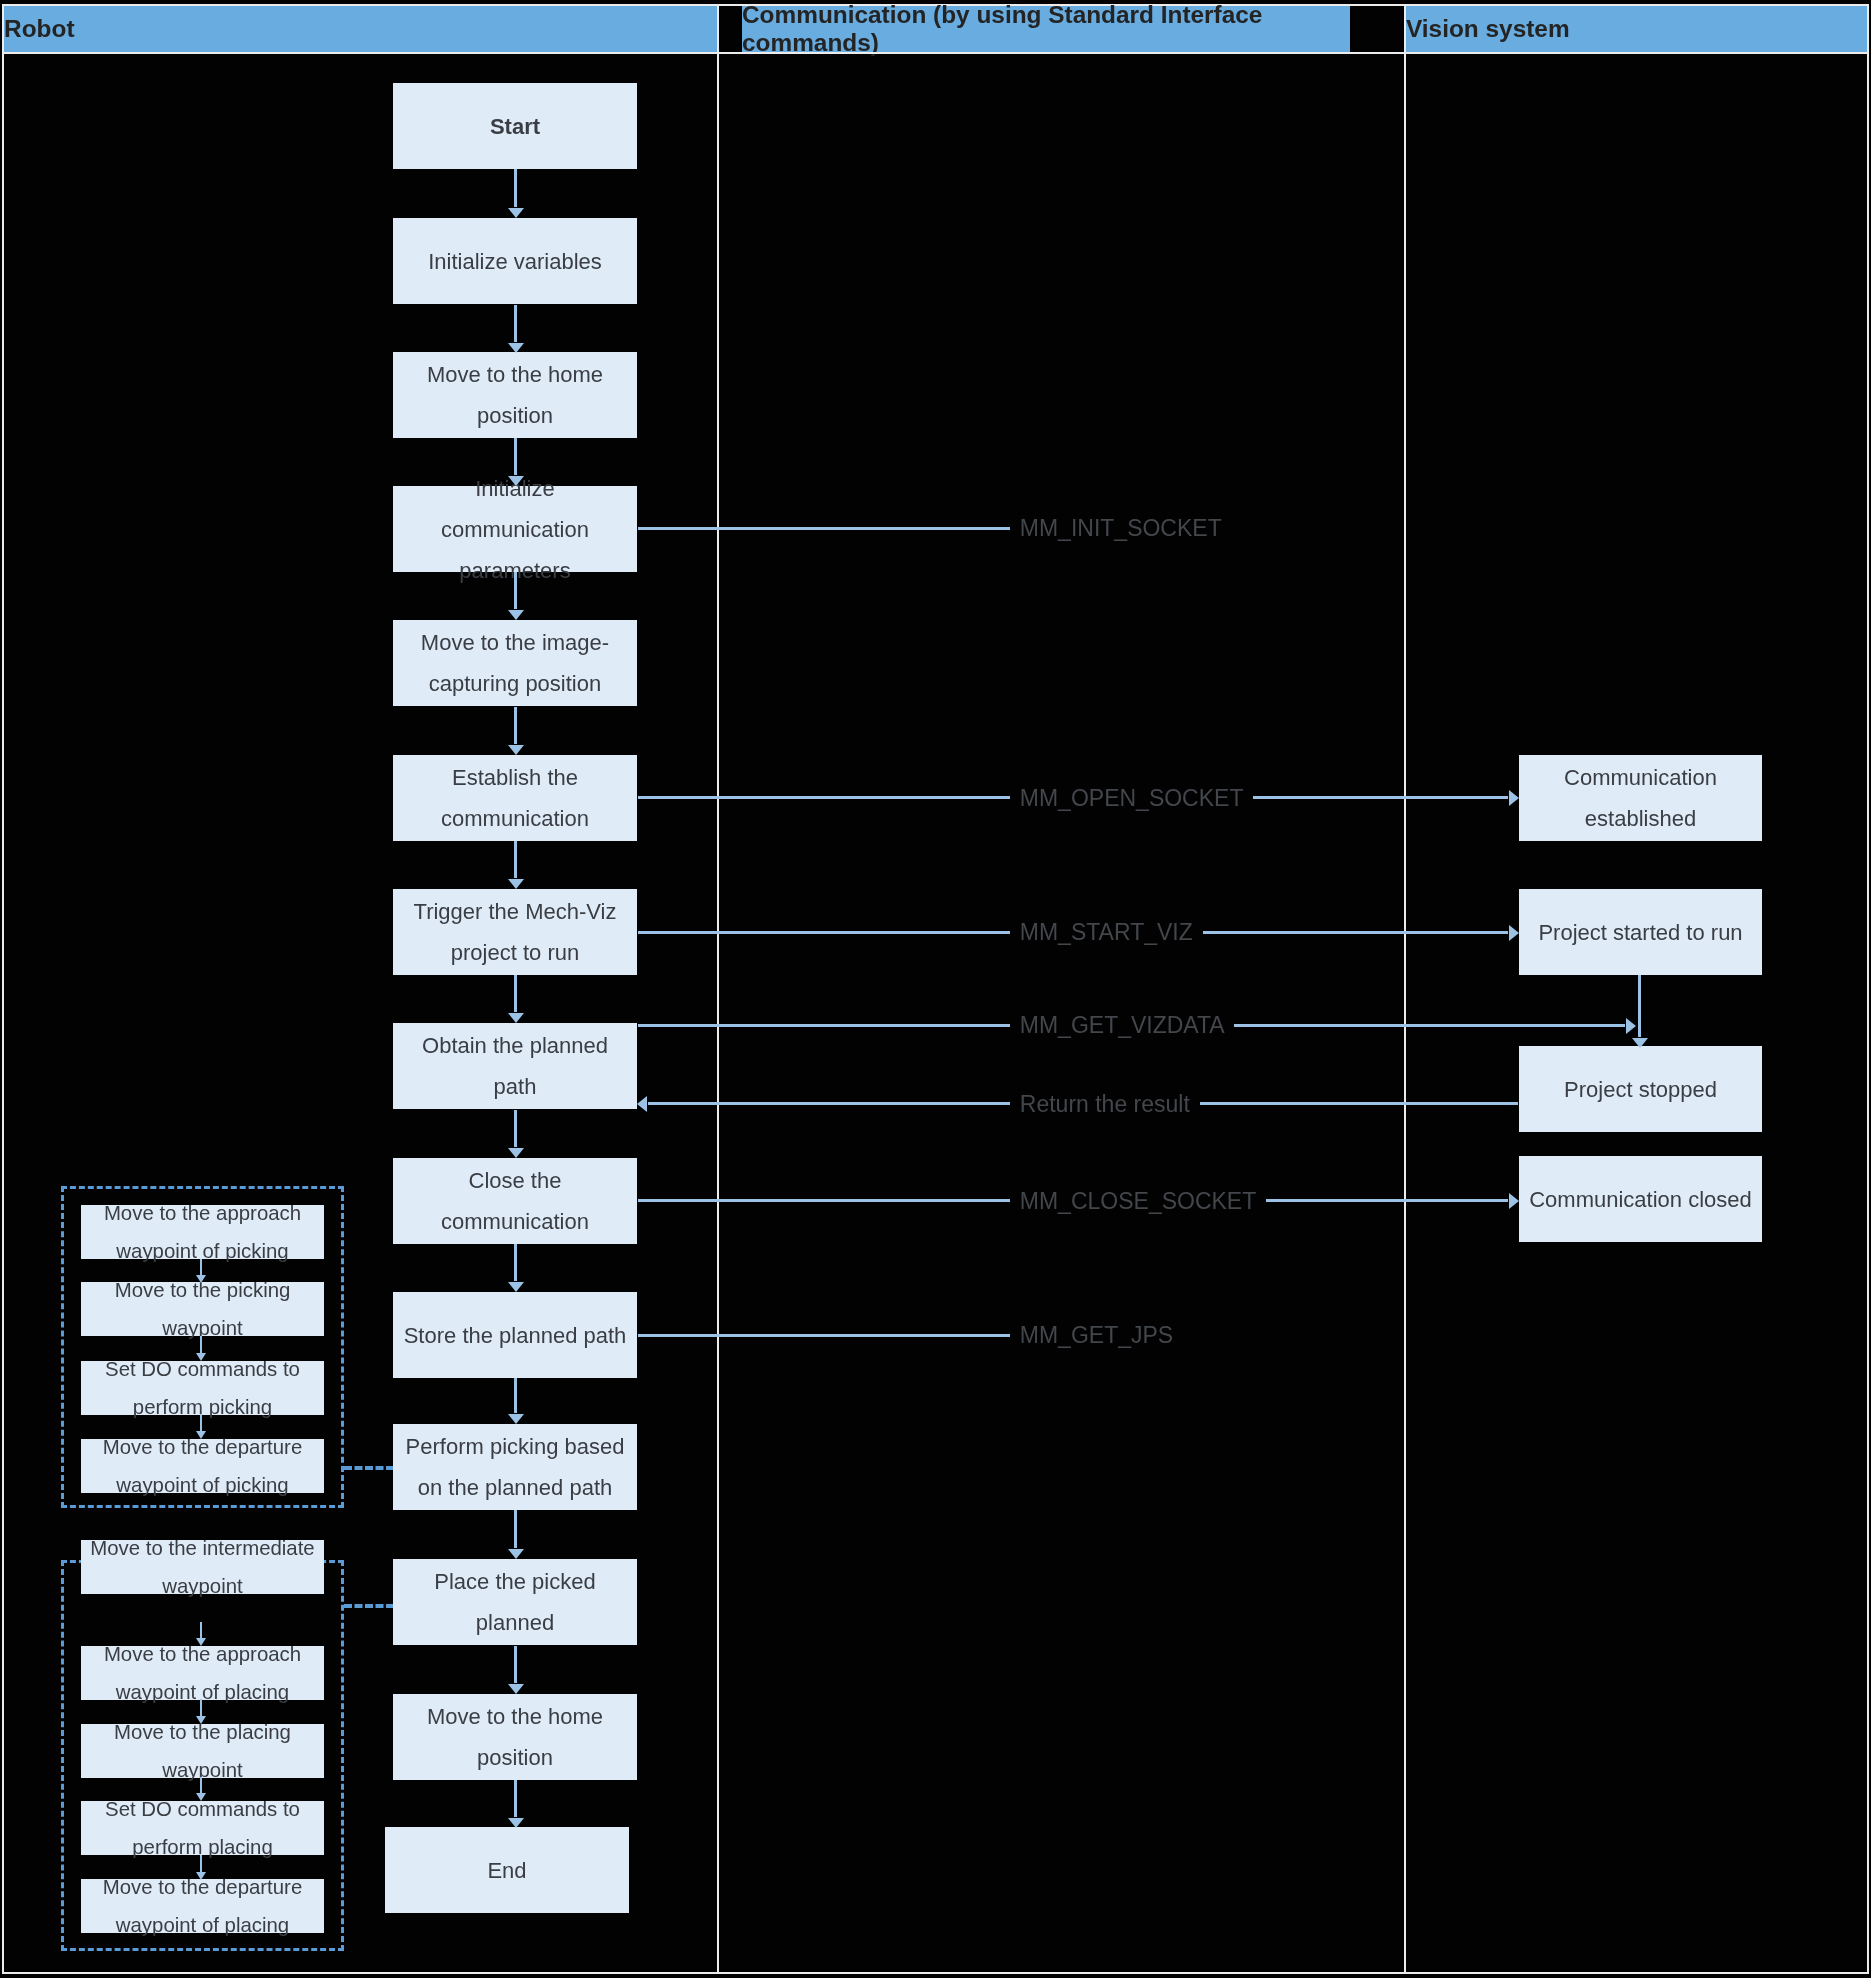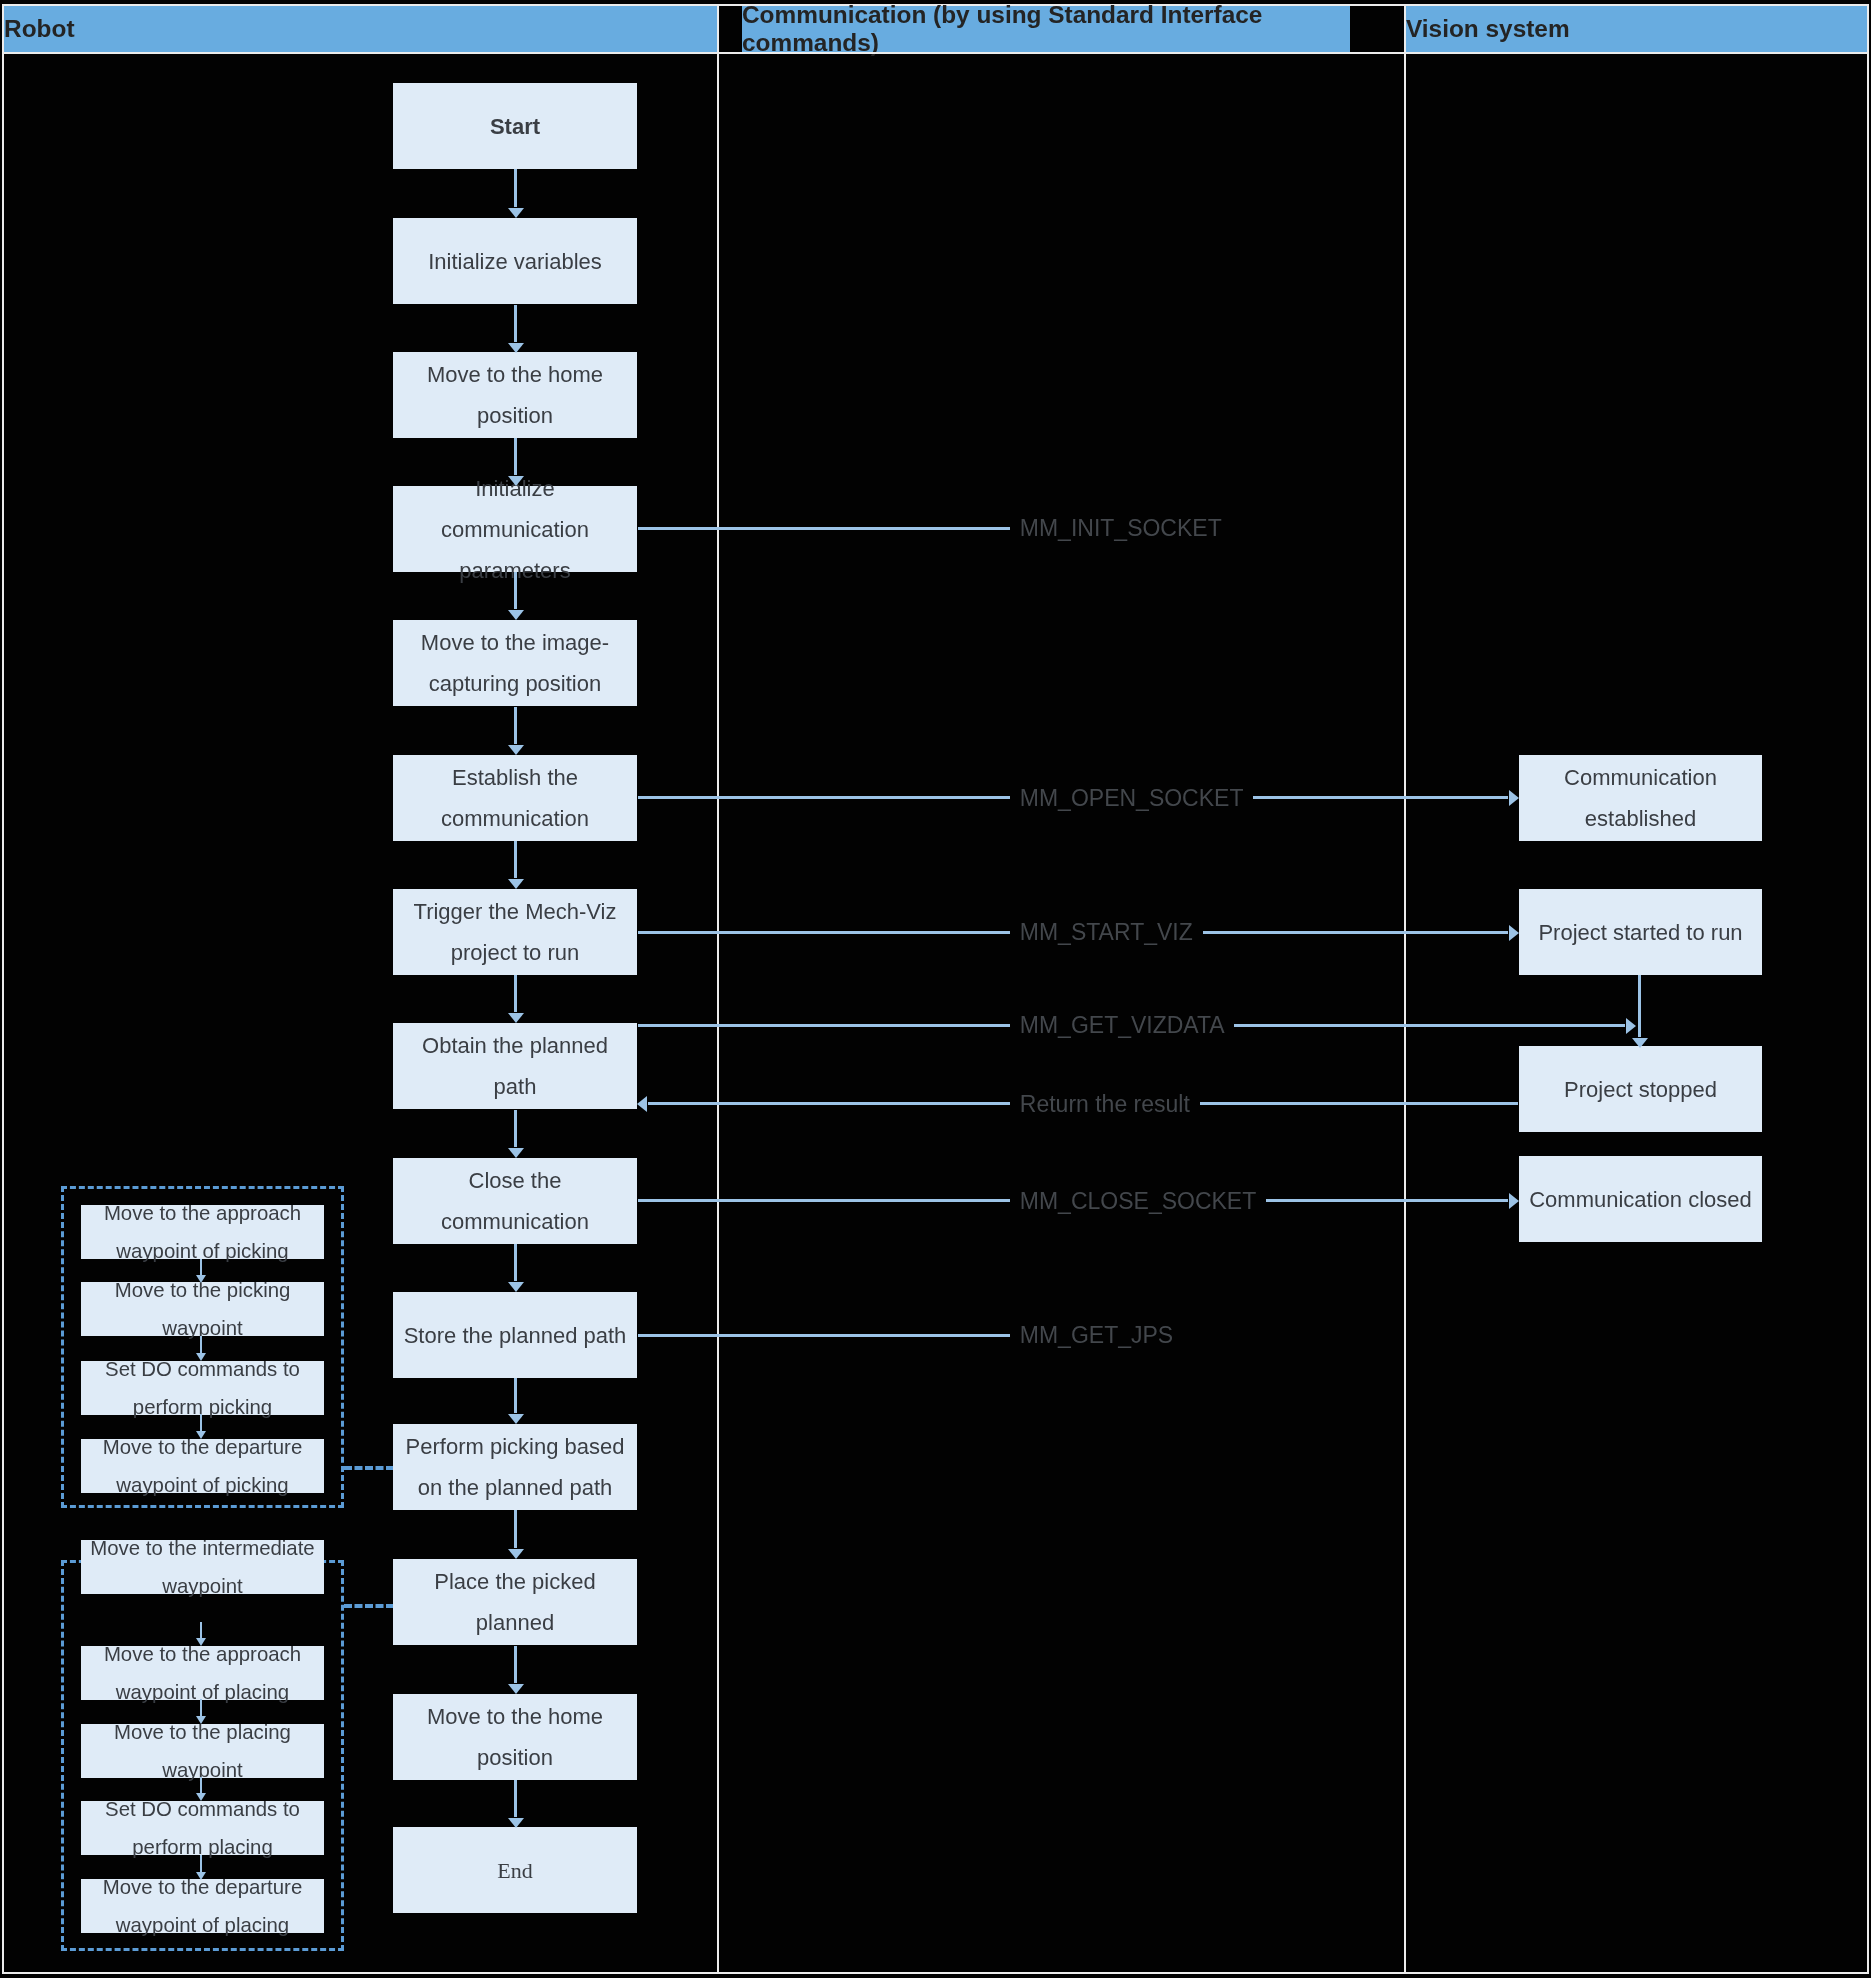--- a/index.html
+++ b/index.html
@@ -118,21 +118,21 @@
     <div>on the planned path</div>
   </div>
   <div class="node" style="left:393px;top:1559px;">
     <div>Place the picked</div>
     <div>planned</div>
   </div>
   <div class="node" style="left:393px;top:1694px;">
     <div>Move to the home</div>
     <div>position</div>
   </div>
-  <div class="node" style="left:393px;top:1827px;font-family:Liberation Serif, serif;">
+  <div class="node" style="left:385px;top:1827px;">
     <div>End</div>
   </div>
 
   <div class="varrow" style="left:514px;top:169px;height:38px;"></div>
   <div class="varrow" style="left:514px;top:305px;height:37px;"></div>
   <div class="varrow" style="left:514px;top:438px;height:37px;"></div>
   <div class="varrow" style="left:514px;top:572px;height:37px;"></div>
   <div class="varrow" style="left:514px;top:707px;height:37px;"></div>
   <div class="varrow" style="left:514px;top:841px;height:37px;"></div>
   <div class="varrow" style="left:514px;top:975px;height:37px;"></div>

